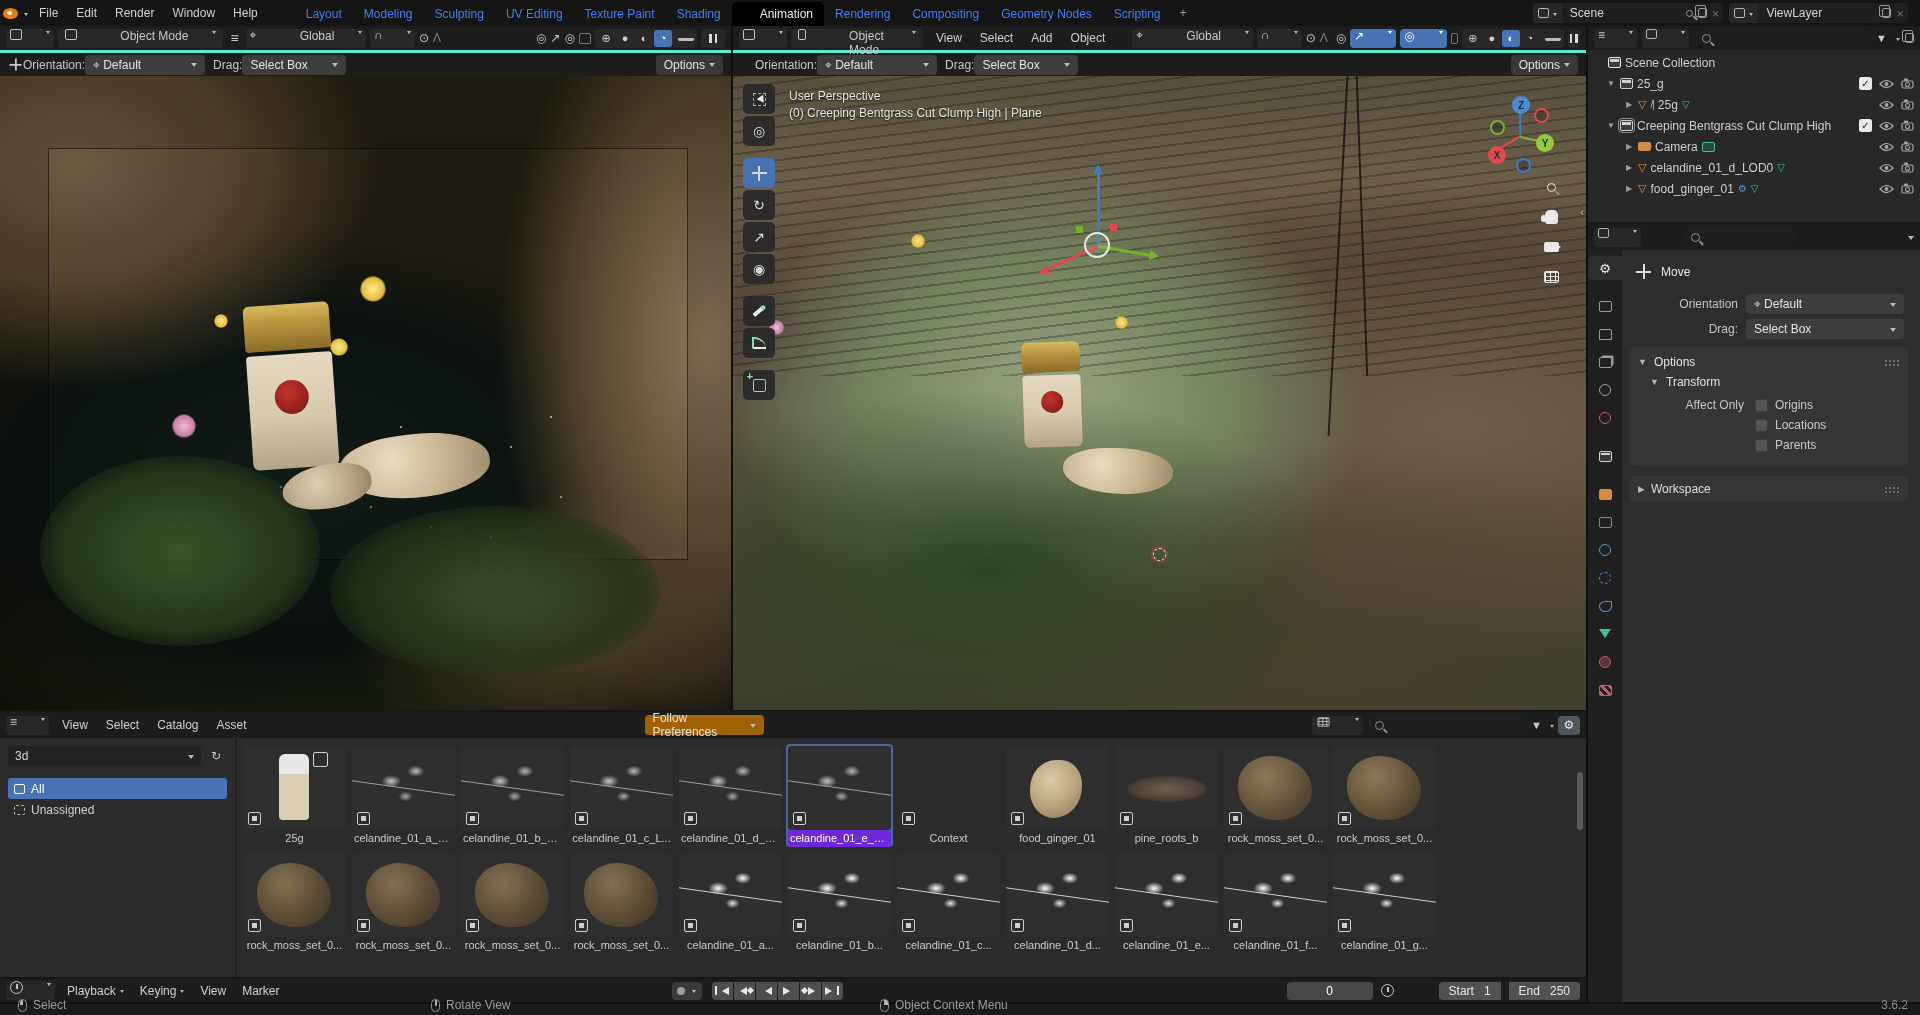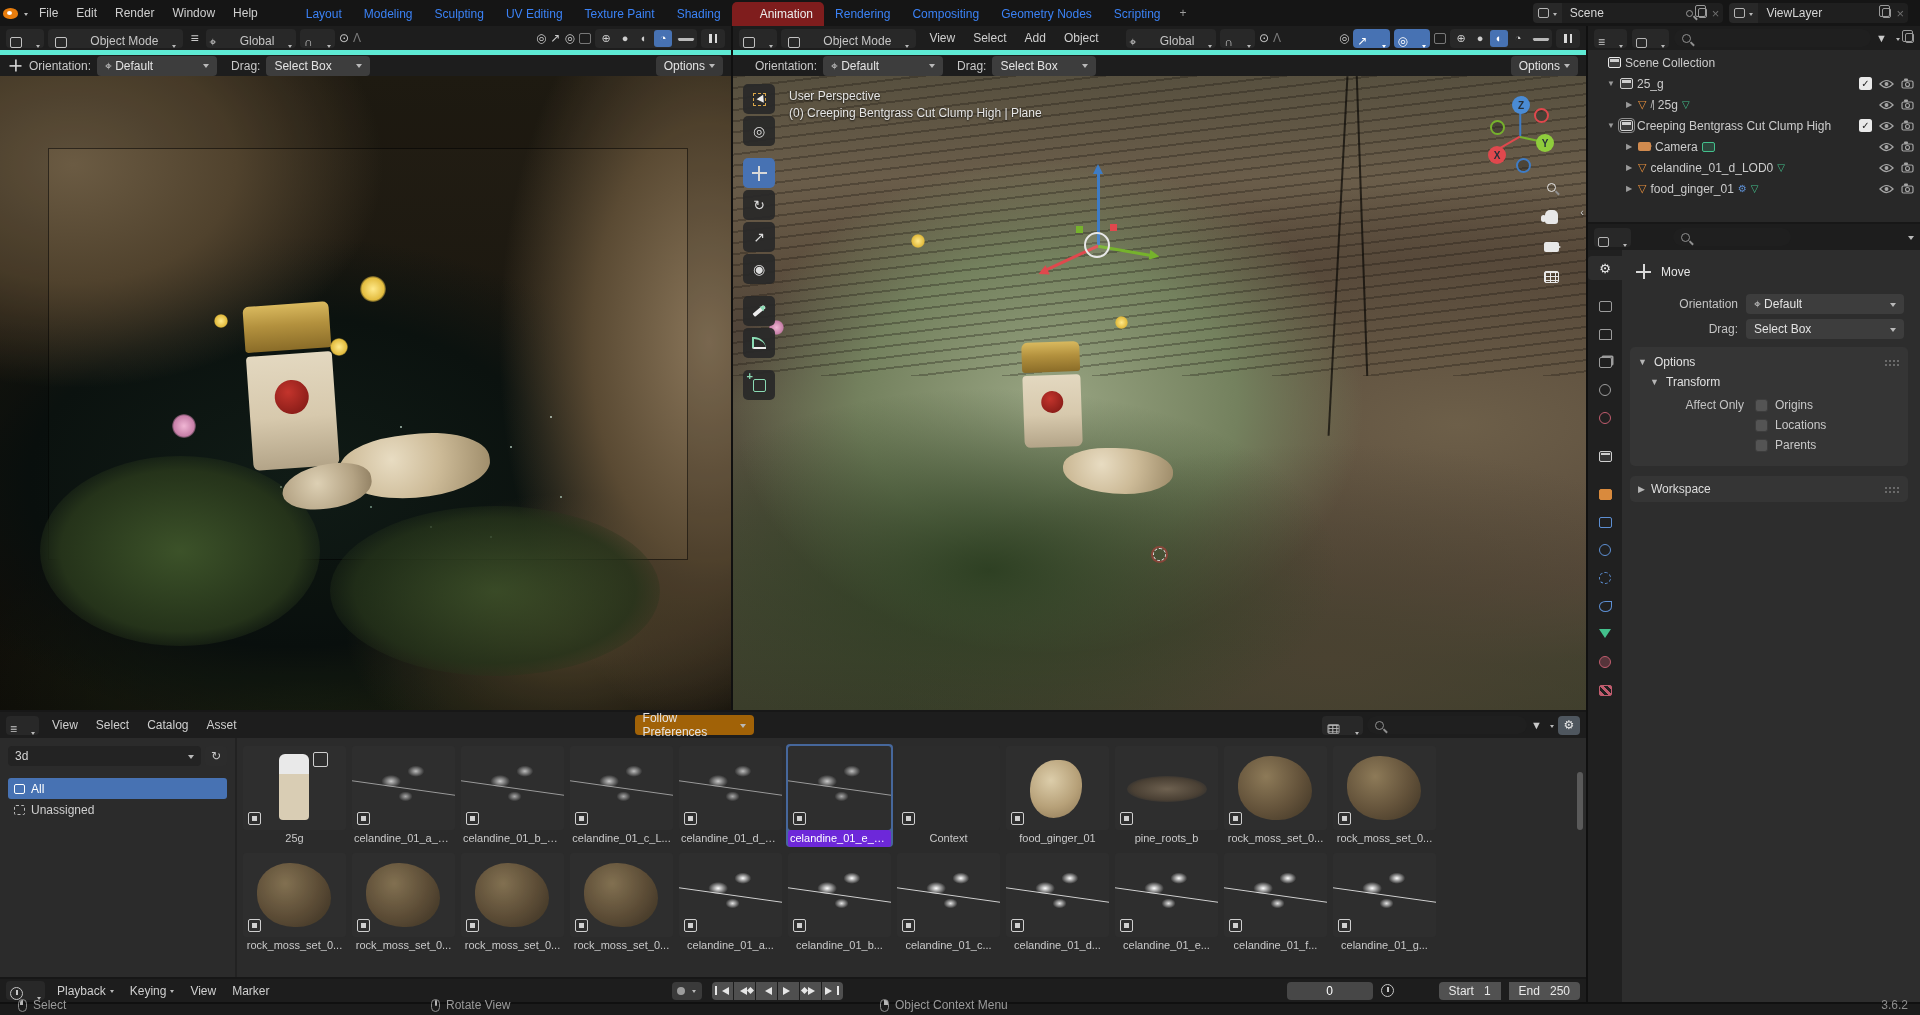--- a/index.html
+++ b/index.html
@@ -25,38 +25,38 @@
           background-size:4px 4px; opacity:.8; }
 
   
   #topbar { left:0; top:0; width:1920px; height:26px; background:#151515; display:flex; align-items:center; z-index:50; }
   #topbar .logo { width:30px; display:flex; align-items:center; justify-content:center; gap:2px; }
   #topbar .logo .blob { width:15px; height:11px; background:#e87d0d; border-radius:50% 50% 45% 45%; position:relative; }
   #topbar .logo .blob::after { content:""; position:absolute; left:4px; top:3px; width:5px; height:4px; background:#fff; border-radius:50%; }
   .menu-item { padding:0 9px; color:#cfcfcf; height:26px; line-height:26px; cursor:default; }
   #ws-tabs { display:flex; margin-left:28px; height:26px; align-items:flex-end; }
   #ws-tabs .ws { padding:4px 11px; color:#3b82f6; border-radius:5px 5px 0 0; line-height:16px; }
-  #ws-tabs .ws.active { background:#7f1d1d; color:#ececec;padding-left:28px; }
+  #ws-tabs .ws.active { background:#000000; color:#ececec;padding-left:28px; }
   #ws-plus { color:#9d9d9d; padding:0 8px; }
   #topbar-right { margin-left:auto; display:flex; align-items:center; gap:6px; padding-right:12px; }
   .idblock { display:flex; align-items:center; height:20px; }
   .idblock .ib-icon { background:#282828; border-radius:4px 0 0 4px; height:20px; padding:0 5px; display:flex; align-items:center; }
   .idblock .ib-name { background:#1f1f1f; height:20px; padding:0 8px; min-width:120px; display:flex; align-items:center; color:#d6d6d6;text-align:right; }
   .idblock .ib-tail { background:#1f1f1f; border-radius:0 4px 4px 0; height:20px; display:flex; align-items:center; padding:0 4px; gap:5px; color:#8a8a8a; }
   .mini-shape { display:inline-block; width:11px; height:10px; border:1.2px solid #b5b5b5; border-radius:2px; }
   .pin { display:inline-block; width:7px; height:7px; border:1.5px solid #9a9a9a; border-radius:50%; position:relative; }
   .pin::after{ content:""; position:absolute; left:6px; top:6px; width:5px; height:1.5px; background:#9a9a9a; transform:rotate(45deg); }
   .copyic { display:inline-block; width:9px; height:10px; border:1.2px solid #9a9a9a; border-radius:2px; position:relative; background:#1f1f1f; }
   .copyic::before { content:""; position:absolute; left:-4px; top:-4px; width:9px; height:10px; border:1.2px solid #9a9a9a; border-radius:2px; }
   .xic { color:#6f6f6f; font-size:13px; }
 
   
   .edheader { background:#1d1d1d; display:flex; align-items:center; gap:4px; padding:0 6px; }
-  .toolrow { background:#1d1d1d; display:flex; align-items:center; gap:6px; padding:0 8px; border-top:5px solid #5eead4; }
-  .hdr-ic { display:flex; align-items:flex-end; gap:10px; background:#282828; border-radius:4px; height:19px; padding:0 4px; color:#c6c6c6; }
+  .toolrow { background:#1d1d1d; display:flex; align-items:center; gap:0; padding:0 8px; border-top:3px solid #5eead4; }
+  .hdr-ic { display:flex; align-items:flex-start; gap:20px; background:#282828; border-radius:4px; height:19px; padding:0 4px; color:#c6c6c6; }
   .hdr-glyph { font-size:12px; color:#c9c9c9; line-height:1; }
   .sq-ic { width:12px; height:11px; border:1.3px solid #c2c2c2; border-radius:2px; display:inline-block; }
   .shadegrp { display:flex; background:#282828; border-radius:4px; height:19px; align-items:center; padding:0 2px; gap:1px; }
   .shadegrp span { width:18px; text-align:center; border-radius:3px; font-size:11px; color:#cdcdcd; line-height:17px; }
   .pausebtn { width:24px; height:19px; background:#282828; border-radius:4px; display:flex; gap:3px; align-items:center; justify-content:center; }
   .pausebtn i { width:2.5px; height:9px; background:#d9d9d9; }
 
   #vp-left  { left:0;   top:26px; width:731px;  height:684px; }
   #vp-right { left:733px; top:26px; width:853px; height:684px; }
   .vp .edheader { height:24px; }

